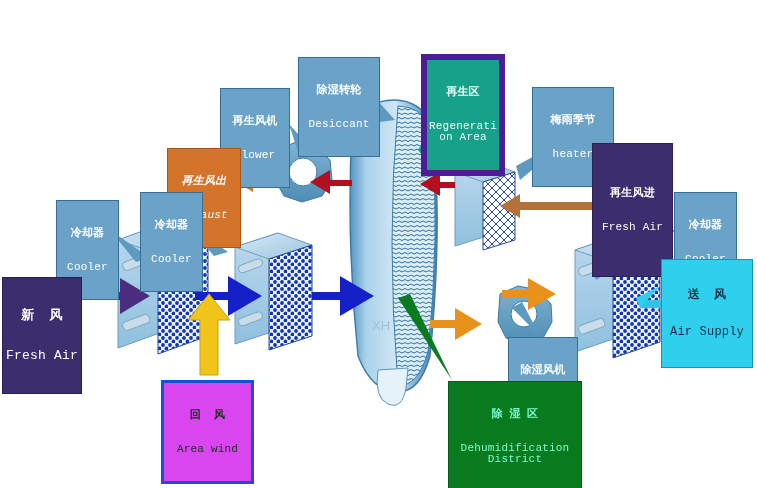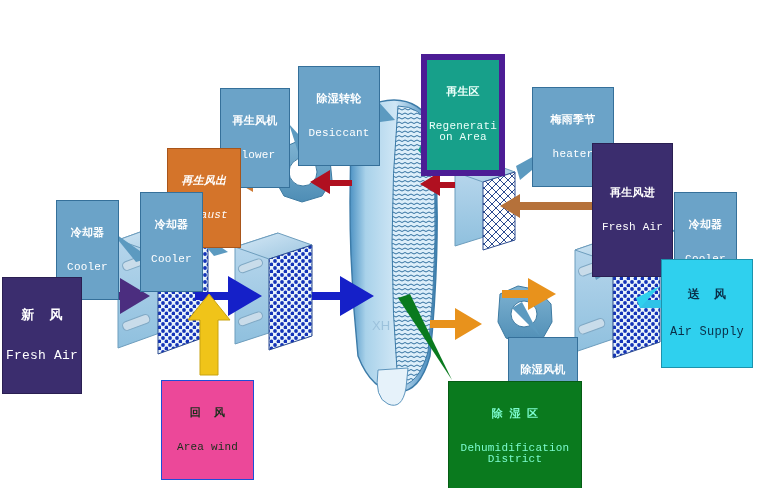--- a/index.html
+++ b/index.html
@@ -13,21 +13,21 @@
        line-height:1.05;white-space:pre;letter-spacing:.2px;}
   .lbl .cn{display:block;font-weight:bold;}
   .lbl .en{display:block;font-family:"Liberation Mono","DejaVu Sans Mono",monospace;}
 
   .b-blue{background:#6ba3c8;border:1px solid #35709a;color:#ffffff;}
   .b-orange{background:#d4742a;border:1px solid #a8551a;color:#ffffff;font-style:italic;}
   .b-teal{background:#17a08a;border:6px solid #4c1d95;color:#eafff9;}
   .b-purple{background:#3b2d6e;border:1px solid #2a1f52;color:#ffffff;}
   .b-cyan{background:#2fd0ee;border:1px solid #1c93ad;color:#0a2e47;}
   .b-green{background:#0a7a1e;border:1px solid #065c14;color:#7dfcd0;}
-  .b-yellow{background:#ec4899;border:1px solid #1d4ed8;color:#17301a;}
+  .b-yellow{background:#d946ef;border:3px solid #1d4ed8;color:#17301a;}
 
   
   #headline{position:absolute;left:0;top:196px;width:757px;text-align:center;
             font-family:"Liberation Sans","DejaVu Sans",sans-serif;
             font-weight:bold;font-style:italic;font-size:42px;line-height:1.07;
             color:#ffffff;letter-spacing:1px;
             text-shadow:
               3px 0 0 #1c63c4, -3px 0 0 #1c63c4, 0 3px 0 #1c63c4, 0 -3px 0 #1c63c4,
               2px 2px 0 #1c63c4, -2px 2px 0 #1c63c4, 2px -2px 0 #1c63c4, -2px -2px 0 #1c63c4,
               4px 4px 0 rgba(20,70,150,.35);
@@ -177,21 +177,21 @@
       <path d="M245 175 L225 192 L238 192 Z" fill="#d4742a"></path>
       <path d="M110 230 L150 258 L136 262 Z"></path>
       <path d="M185 222 L228 252 L214 256 Z"></path>
       <path d="M686 224 L592 268 L596 280 Z"></path>
       <path d="M540 336 L512 308 L522 302 Z"></path>
       <path d="M452 380 L398 298 L410 294 Z" fill="#0a7a1e"></path>
       <path d="M660 286 L636 298 L640 308 Z" fill="#2fd0ee"></path>
     </g>
   </svg>
 
-  <div class="lbl b-blue" style="left:298px;top:66px;width:82px;padding:3px 2px;font-size:11px;">
+  <div class="lbl b-blue" style="left:298px;top:57px;width:82px;padding:3px 2px;font-size:11px;">
     <span class="cn">除湿转轮</span>
     <span class="en">Desiccant</span>
   </div>
 
   <div class="lbl b-blue" style="left:220px;top:88px;width:70px;padding:3px 2px;font-size:11px;">
     <span class="cn">再生风机</span>
     <span class="en">Blower</span>
   </div>
 
   <div class="lbl b-teal" style="left:421px;top:54px;width:84px;padding:3px 2px;font-size:11px;">

